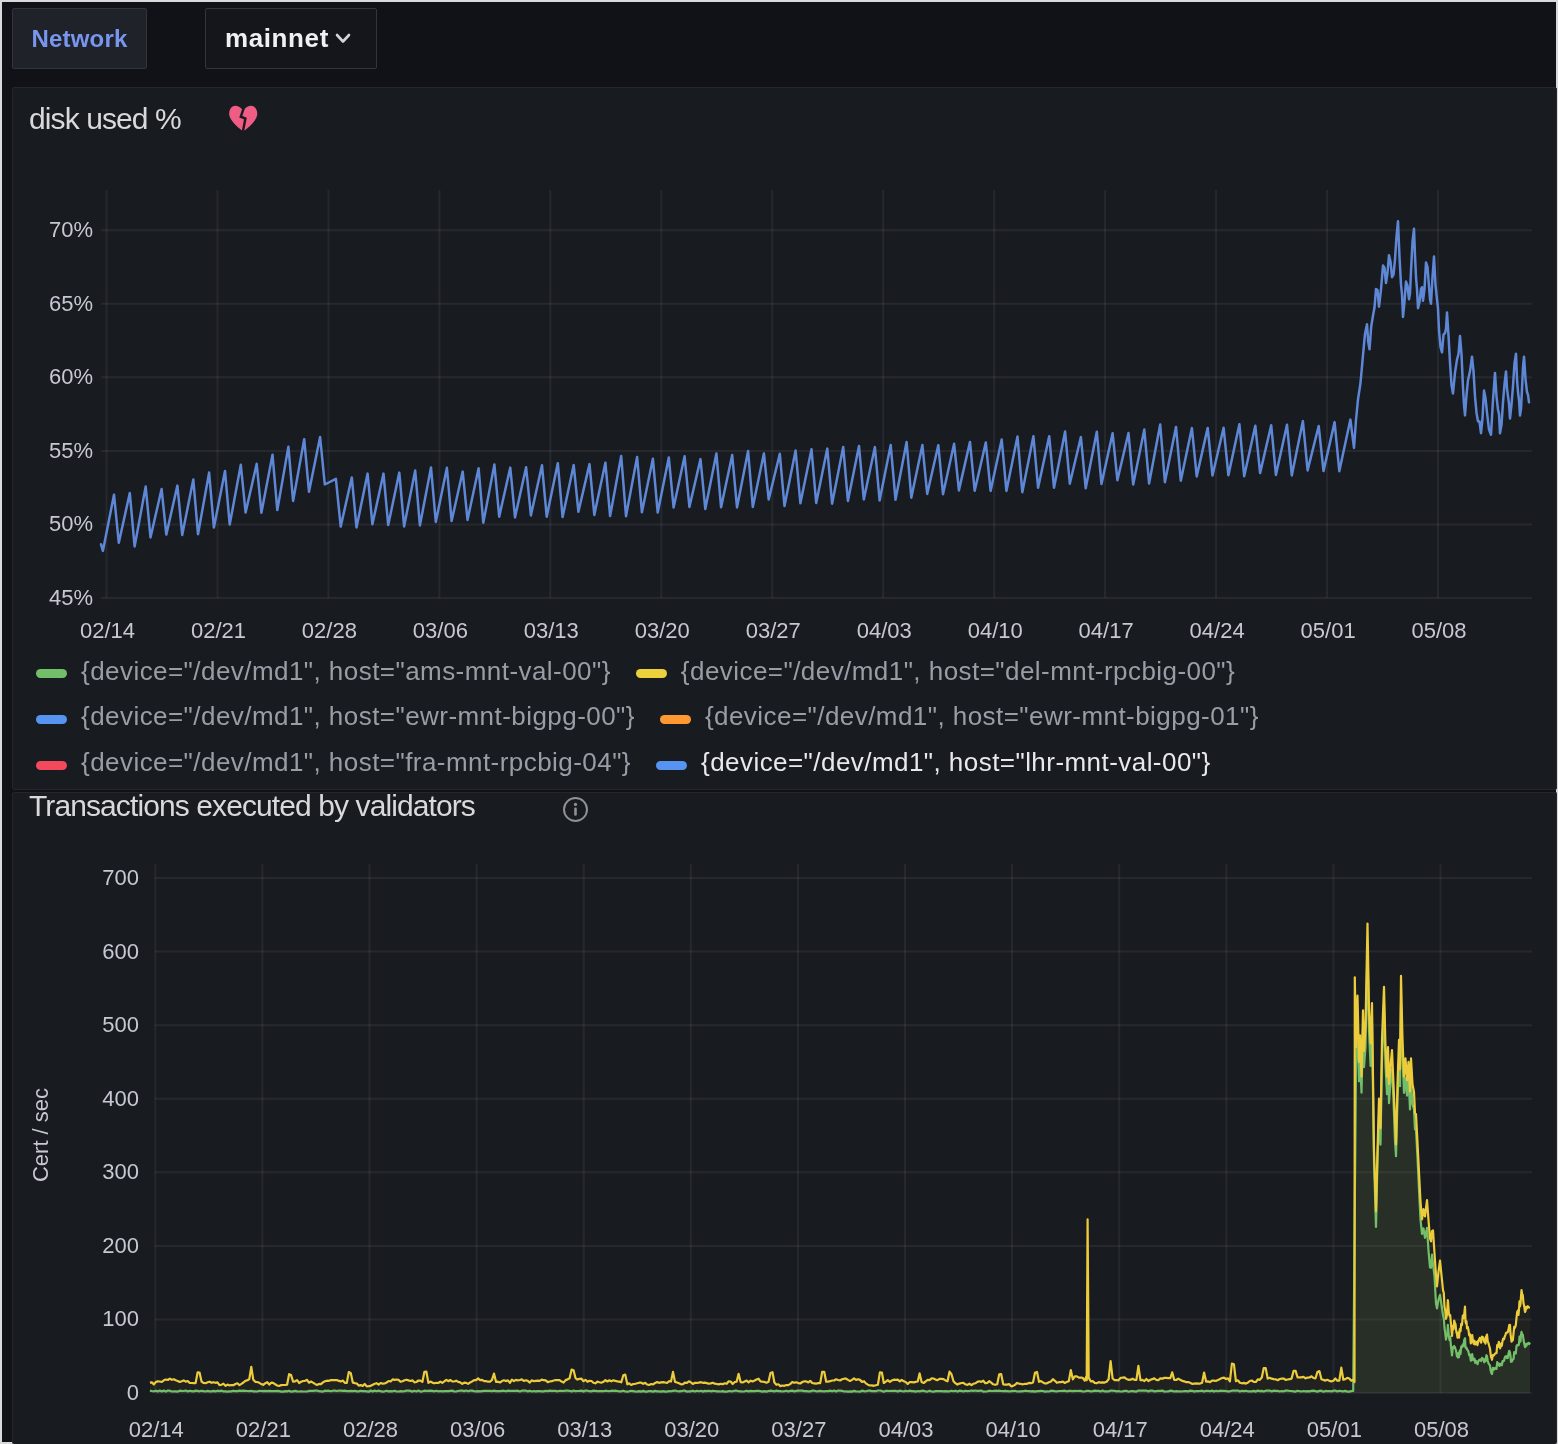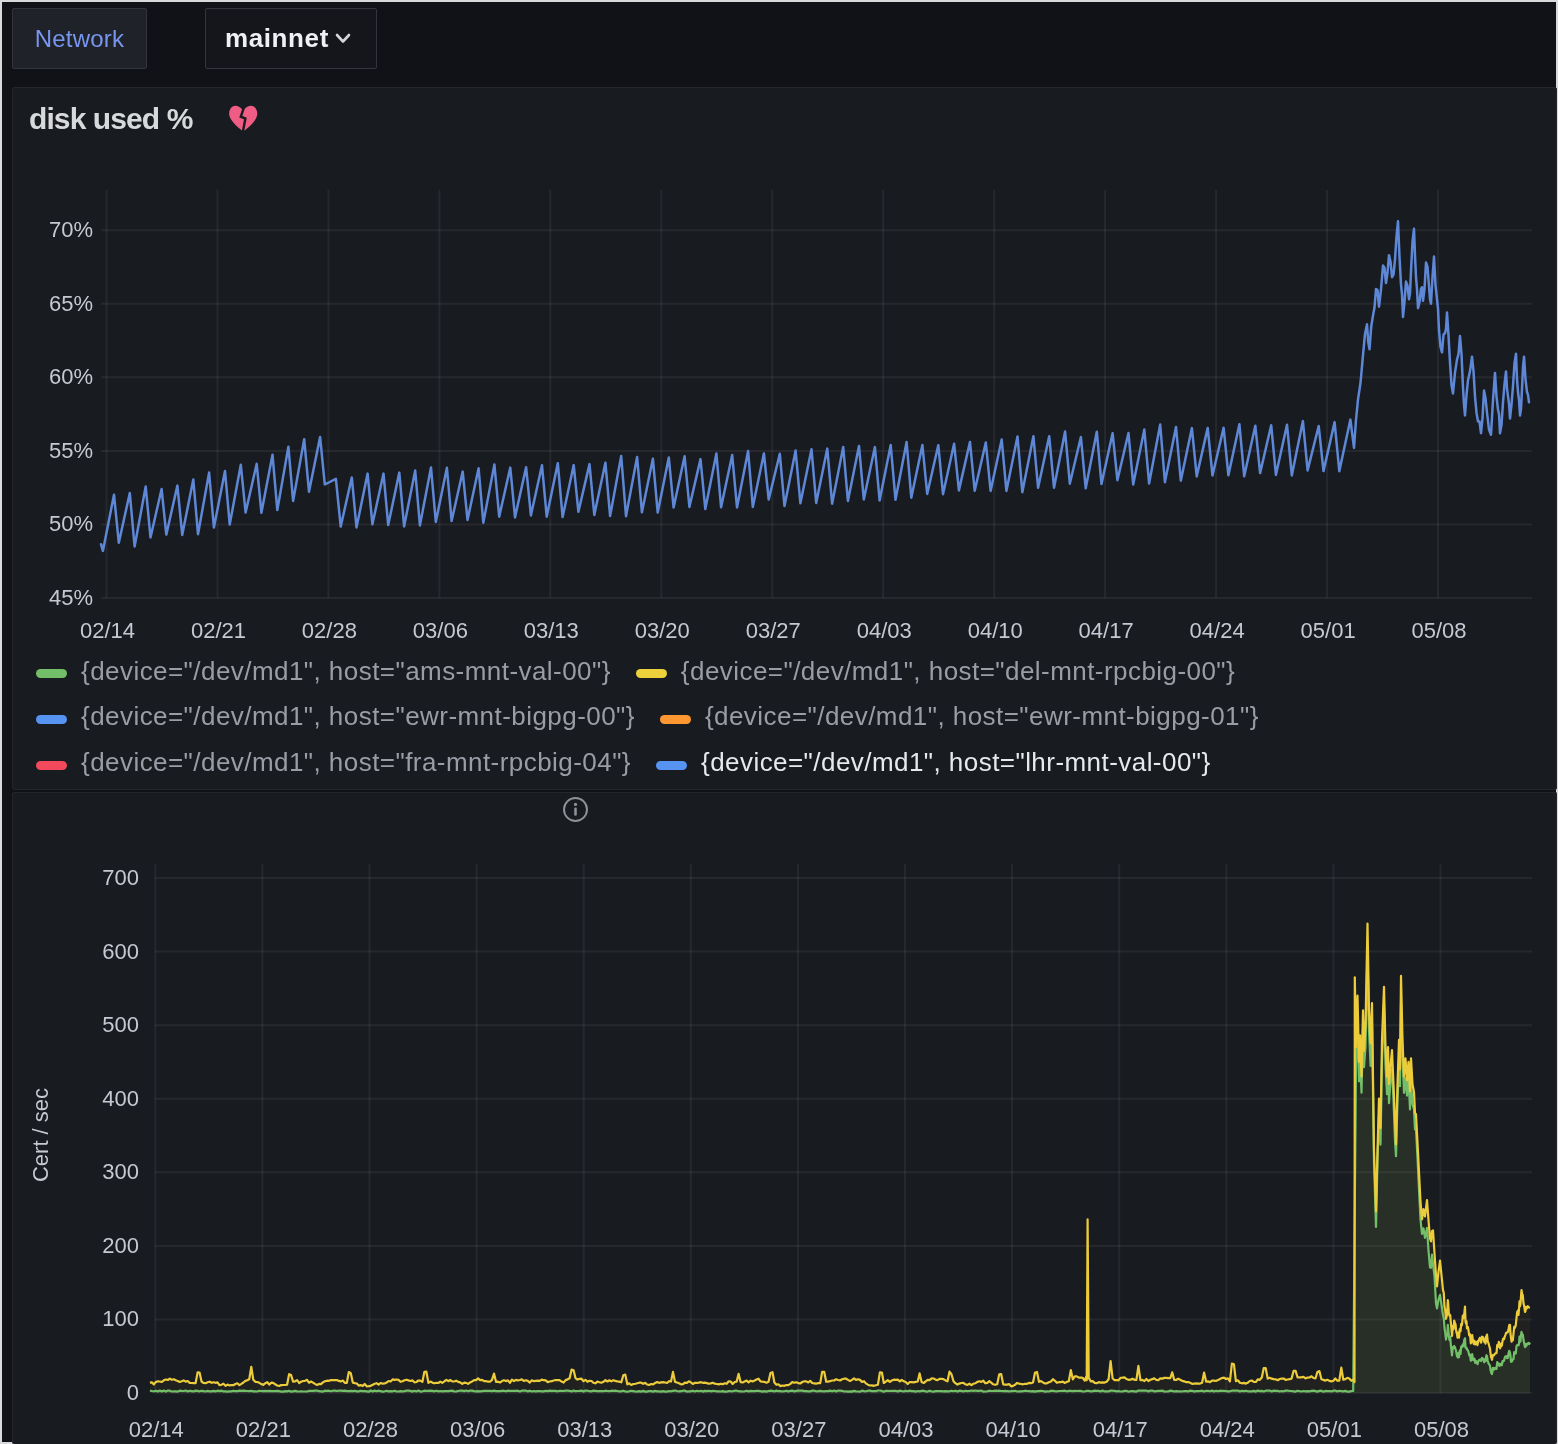--- a/index.html
+++ b/index.html
@@ -1,26 +1,26 @@
 <!DOCTYPE html>
 <html><head><meta charset="utf-8">
 <style>
 * { margin:0; padding:0; box-sizing:border-box; }
 html,body { width:1558px; height:1444px; background:#111217; overflow:hidden;
   font-family:"Liberation Sans", sans-serif; }
 #frame { position:relative; width:1558px; height:1444px; border:2px solid #d8d9da; background:#111217; }
 .vbox { position:absolute; top:6px; height:61px; border-radius:2px; display:flex; align-items:center; }
 #vlabel { left:10px; width:135px; background:#1f2229; border:1.5px solid #33353c; justify-content:center;
-  color:#7896ee; font-size:24px; font-weight:400; letter-spacing:0.2px; }
+  color:#7896ee; font-size:24px; font-weight:700; letter-spacing:0.2px; }
 #vvalue { left:155px; width:172px; background:#14161b; border:1.5px solid #33353c; padding-left:19px;
   color:#eff0f3; font-size:26px; font-weight:700; letter-spacing:0.6px;margin-left:48px; }
 .panel { position:absolute; left:10px; width:1545px; background:#181b20; border:1px solid #24262c; border-radius:2px; }
 #panel1 { top:85px; height:703px; }
 #panel2 { top:790px; height:652px; border-bottom:none; }
-.ptitle { position:absolute; color:#d8d9da; font-size:30px; font-weight:700; letter-spacing:-0.9px; }
+.ptitle { position:absolute; color:#d8d9da; font-size:30px; font-weight:400; letter-spacing:-0.9px; }
 .lrow { position:absolute; left:34px; height:26px; display:flex; align-items:flex-start; white-space:nowrap; }
 .li { display:flex; align-items:flex-start; margin-right:25px; }
 .dash { width:31px; height:9px; border-radius:5px; margin-right:14px; margin-top:11.5px; flex:none; }
 .lt { color:#9b9da6; font-size:26px; letter-spacing:0.45px; line-height:26px; }
 svg text { font-family:"Liberation Sans", sans-serif; }
 </style></head>
 <body>
 <div id="frame">
   <div class="vbox" id="vlabel">Network</div>
   <div class="vbox" id="vvalue">mainnet<svg width="22" height="14" viewBox="0 0 22 14" style="margin-left:3px">
@@ -118,20 +118,21 @@
 <polyline points="147.9,1388.6 149.9,1389.0 151.9,1389.3 153.9,1388.7 155.9,1389.4 157.8,1388.6 159.8,1389.5 161.8,1388.5 163.8,1389.6 165.8,1388.6 167.8,1388.7 169.8,1389.5 171.8,1389.4 173.8,1389.3 175.7,1389.6 177.7,1388.7 179.7,1388.9 181.7,1389.0 183.7,1388.5 185.7,1389.4 187.7,1388.8 189.7,1389.1 191.7,1389.4 193.6,1388.6 195.6,1388.9 197.6,1389.3 199.6,1388.8 201.6,1389.2 203.6,1389.5 205.6,1388.9 207.6,1389.3 209.6,1389.3 211.5,1388.9 213.5,1389.4 215.5,1388.7 217.5,1389.1 219.5,1388.7 221.5,1389.4 223.5,1389.4 225.5,1389.6 227.5,1389.4 229.4,1389.4 231.4,1388.8 233.4,1389.2 235.4,1389.1 237.4,1388.7 239.4,1388.9 241.4,1388.6 243.4,1388.8 245.4,1389.0 247.3,1389.1 249.3,1388.8 251.3,1389.4 253.3,1389.4 255.3,1389.5 257.3,1388.8 259.3,1389.0 261.3,1389.2 263.3,1388.9 265.3,1389.2 267.2,1388.8 269.2,1389.2 271.2,1389.0 273.2,1389.2 275.2,1388.9 277.2,1389.1 279.2,1389.6 281.2,1389.6 283.2,1389.1 285.1,1389.4 287.1,1388.8 289.1,1389.7 291.1,1389.3 293.1,1388.9 295.1,1389.4 297.1,1389.5 299.1,1389.4 301.1,1389.5 303.0,1389.5 305.0,1389.5 307.0,1388.9 309.0,1388.8 311.0,1388.9 313.0,1388.7 315.0,1388.5 317.0,1389.2 319.0,1389.3 320.9,1389.6 322.9,1388.7 324.9,1388.8 326.9,1388.7 328.9,1389.2 330.9,1388.7 332.9,1388.6 334.9,1389.0 336.9,1388.7 338.8,1388.7 340.8,1388.9 342.8,1388.6 344.8,1389.1 346.8,1389.1 348.8,1388.9 350.8,1389.1 352.8,1388.8 354.8,1389.4 356.7,1389.4 358.7,1388.8 360.7,1389.1 362.7,1389.1 364.7,1389.4 366.7,1389.7 368.7,1388.5 370.7,1389.5 372.7,1388.6 374.6,1389.2 376.6,1388.6 378.6,1389.2 380.6,1389.6 382.6,1389.3 384.6,1388.8 386.6,1389.4 388.6,1389.2 390.6,1389.3 392.5,1388.8 394.5,1389.4 396.5,1389.5 398.5,1389.1 400.5,1389.4 402.5,1389.1 404.5,1388.7 406.5,1388.6 408.5,1388.9 410.4,1389.6 412.4,1388.8 414.4,1389.5 416.4,1388.6 418.4,1389.6 420.4,1389.3 422.4,1388.7 424.4,1388.9 426.4,1388.8 428.3,1388.6 430.3,1388.9 432.3,1389.3 434.3,1388.7 436.3,1389.3 438.3,1389.0 440.3,1389.3 442.3,1389.1 444.3,1389.0 446.3,1389.2 448.2,1388.8 450.2,1388.6 452.2,1389.5 454.2,1389.4 456.2,1389.0 458.2,1388.6 460.2,1388.7 462.2,1389.1 464.2,1388.5 466.1,1389.2 468.1,1388.6 470.1,1388.7 472.1,1389.1 474.1,1389.3 476.1,1389.1 478.1,1389.3 480.1,1389.1 482.1,1388.9 484.0,1388.8 486.0,1388.8 488.0,1388.9 490.0,1389.1 492.0,1388.7 494.0,1389.1 496.0,1389.2 498.0,1389.1 500.0,1388.9 501.9,1388.7 503.9,1389.3 505.9,1388.6 507.9,1388.9 509.9,1388.8 511.9,1388.9 513.9,1388.9 515.9,1388.7 517.9,1389.5 519.8,1388.7 521.8,1388.7 523.8,1388.6 525.8,1389.4 527.8,1388.7 529.8,1389.5 531.8,1389.0 533.8,1389.4 535.8,1389.2 537.7,1389.0 539.7,1389.3 541.7,1389.4 543.7,1388.8 545.7,1389.1 547.7,1388.7 549.7,1388.9 551.7,1388.8 553.7,1388.9 555.6,1389.3 557.6,1388.8 559.6,1388.8 561.6,1389.0 563.6,1388.6 565.6,1388.7 567.6,1388.8 569.6,1389.5 571.6,1388.5 573.5,1389.2 575.5,1389.0 577.5,1388.9 579.5,1388.6 581.5,1389.6 583.5,1388.6 585.5,1388.7 587.5,1389.2 589.5,1389.3 591.4,1388.6 593.4,1388.9 595.4,1389.2 597.4,1389.2 599.4,1389.2 601.4,1389.2 603.4,1388.7 605.4,1389.0 607.4,1389.2 609.3,1388.7 611.3,1388.9 613.3,1388.7 615.3,1389.0 617.3,1389.4 619.3,1389.3 621.3,1388.7 623.3,1389.5 625.3,1389.7 627.2,1389.3 629.2,1388.8 631.2,1389.1 633.2,1389.5 635.2,1389.6 637.2,1389.1 639.2,1389.6 641.2,1388.9 643.2,1389.6 645.1,1389.6 647.1,1389.0 649.1,1389.1 651.1,1389.6 653.1,1388.9 655.1,1389.4 657.1,1389.3 659.1,1389.6 661.1,1389.2 663.1,1389.6 665.0,1389.6 667.0,1389.0 669.0,1389.3 671.0,1388.8 673.0,1388.5 675.0,1389.0 677.0,1389.4 679.0,1389.2 681.0,1388.7 682.9,1388.7 684.9,1389.6 686.9,1389.4 688.9,1389.3 690.9,1388.7 692.9,1389.5 694.9,1388.8 696.9,1389.3 698.9,1388.8 700.8,1389.6 702.8,1388.9 704.8,1389.1 706.8,1388.8 708.8,1389.3 710.8,1388.9 712.8,1389.0 714.8,1389.4 716.8,1389.3 718.7,1389.5 720.7,1389.1 722.7,1389.6 724.7,1389.7 726.7,1389.0 728.7,1389.2 730.7,1389.3 732.7,1388.7 734.7,1388.7 736.6,1389.2 738.6,1389.3 740.6,1389.5 742.6,1389.3 744.6,1388.7 746.6,1389.4 748.6,1388.9 750.6,1389.1 752.6,1389.1 754.5,1388.9 756.5,1388.9 758.5,1389.2 760.5,1389.6 762.5,1389.1 764.5,1389.6 766.5,1389.0 768.5,1388.7 770.5,1388.9 772.4,1389.5 774.4,1388.6 776.4,1389.1 778.4,1389.2 780.4,1389.5 782.4,1389.2 784.4,1388.7 786.4,1389.6 788.4,1388.8 790.3,1388.6 792.3,1389.5 794.3,1388.9 796.3,1388.6 798.3,1388.7 800.3,1388.7 802.3,1389.1 804.3,1389.2 806.3,1389.4 808.2,1389.4 810.2,1388.7 812.2,1388.7 814.2,1389.3 816.2,1389.2 818.2,1388.8 820.2,1389.2 822.2,1389.3 824.2,1389.0 826.1,1389.1 828.1,1388.6 830.1,1389.3 832.1,1388.5 834.1,1389.5 836.1,1388.6 838.1,1388.7 840.1,1388.8 842.1,1389.5 844.1,1389.4 846.0,1389.6 848.0,1389.4 850.0,1389.6 852.0,1388.9 854.0,1389.3 856.0,1389.5 858.0,1389.7 860.0,1388.7 862.0,1389.1 863.9,1389.3 865.9,1388.7 867.9,1388.6 869.9,1389.1 871.9,1389.2 873.9,1389.2 875.9,1388.5 877.9,1388.5 879.9,1388.9 881.8,1389.7 883.8,1388.8 885.8,1388.8 887.8,1389.0 889.8,1388.8 891.8,1388.9 893.8,1388.8 895.8,1389.6 897.8,1388.6 899.7,1389.0 901.7,1389.5 903.7,1388.7 905.7,1389.2 907.7,1388.6 909.7,1389.1 911.7,1389.1 913.7,1389.6 915.7,1389.0 917.6,1389.3 919.6,1388.9 921.6,1388.7 923.6,1389.4 925.6,1389.6 927.6,1388.7 929.6,1389.5 931.6,1389.6 933.6,1389.2 935.5,1389.0 937.5,1389.2 939.5,1389.1 941.5,1389.4 943.5,1389.1 945.5,1389.4 947.5,1389.3 949.5,1388.7 951.5,1389.2 953.4,1388.7 955.4,1389.6 957.4,1388.7 959.4,1388.9 961.4,1389.5 963.4,1388.7 965.4,1389.2 967.4,1389.0 969.4,1388.5 971.3,1388.8 973.3,1388.5 975.3,1388.9 977.3,1388.8 979.3,1388.5 981.3,1389.6 983.3,1389.5 985.3,1389.3 987.3,1388.7 989.2,1389.0 991.2,1389.0 993.2,1388.6 995.2,1388.8 997.2,1388.7 999.2,1389.0 1001.2,1389.2 1003.2,1388.9 1005.2,1389.1 1007.1,1389.3 1009.1,1389.2 1011.1,1389.0 1013.1,1388.8 1015.1,1389.5 1017.1,1389.3 1019.1,1389.4 1021.1,1389.2 1023.1,1388.7 1025.0,1389.0 1027.0,1389.1 1029.0,1389.3 1031.0,1389.1 1033.0,1389.6 1035.0,1389.1 1037.0,1389.2 1039.0,1388.8 1041.0,1389.0 1043.0,1389.6 1044.9,1389.3 1046.9,1389.5 1048.9,1388.7 1050.9,1388.8 1052.9,1389.1 1054.9,1389.3 1056.9,1389.0 1058.9,1389.0 1060.9,1388.8 1062.8,1388.7 1064.8,1389.3 1066.8,1388.9 1068.8,1388.8 1070.8,1389.1 1072.8,1388.8 1074.8,1389.0 1076.8,1388.9 1078.8,1388.9 1080.7,1389.5 1082.7,1389.5 1084.7,1388.8 1085.6,1388.8 1086.7,1388.8 1088.7,1389.4 1090.7,1389.1 1092.7,1388.6 1094.7,1388.8 1096.7,1388.9 1098.6,1389.4 1100.6,1388.5 1102.6,1389.4 1104.6,1389.3 1106.6,1389.4 1108.6,1388.5 1110.6,1388.7 1112.6,1388.8 1114.6,1389.4 1116.5,1389.0 1118.5,1389.5 1120.5,1389.4 1122.5,1388.9 1124.5,1388.8 1126.5,1389.7 1128.5,1389.2 1130.5,1389.1 1132.5,1389.3 1134.4,1389.6 1136.4,1388.6 1138.4,1388.6 1140.4,1388.5 1142.4,1388.6 1144.4,1388.6 1146.4,1389.5 1148.4,1388.5 1150.4,1388.6 1152.3,1389.4 1154.3,1389.1 1156.3,1388.8 1158.3,1388.8 1160.3,1388.6 1162.3,1389.6 1164.3,1389.5 1166.3,1389.4 1168.3,1388.6 1170.2,1388.9 1172.2,1389.5 1174.2,1389.1 1176.2,1389.3 1178.2,1389.3 1180.2,1389.5 1182.2,1389.0 1184.2,1389.1 1186.2,1389.4 1188.1,1388.6 1190.1,1388.8 1192.1,1389.6 1194.1,1389.0 1196.1,1389.1 1198.1,1389.0 1200.1,1388.7 1202.1,1389.6 1204.1,1388.8 1206.0,1388.8 1208.0,1389.3 1210.0,1388.6 1212.0,1389.6 1214.0,1388.8 1216.0,1389.2 1218.0,1388.7 1220.0,1388.9 1222.0,1388.9 1223.9,1389.0 1225.9,1389.4 1227.9,1389.3 1229.9,1388.7 1231.9,1388.6 1233.9,1388.7 1235.9,1388.6 1237.9,1389.6 1239.9,1388.8 1241.9,1389.2 1243.8,1388.7 1245.8,1389.3 1247.8,1389.3 1249.8,1389.3 1251.8,1388.9 1253.8,1389.6 1255.8,1388.6 1257.8,1389.1 1259.8,1388.9 1261.7,1389.5 1263.7,1388.7 1265.7,1388.7 1267.7,1388.5 1269.7,1389.4 1271.7,1388.6 1273.7,1388.8 1275.7,1388.9 1277.7,1389.5 1279.6,1389.0 1281.6,1389.3 1283.6,1388.6 1285.6,1388.5 1287.6,1389.0 1289.6,1389.0 1291.6,1389.3 1293.6,1389.6 1295.6,1388.7 1297.5,1389.2 1299.5,1389.5 1301.5,1389.0 1303.5,1389.3 1305.5,1389.1 1307.5,1389.4 1309.5,1388.9 1311.5,1388.7 1313.5,1389.1 1315.4,1389.6 1317.4,1388.9 1319.4,1388.7 1321.4,1389.7 1323.4,1388.9 1325.4,1389.1 1327.4,1389.0 1329.4,1389.4 1331.4,1388.7 1333.3,1388.6 1335.3,1389.5 1337.3,1388.7 1339.3,1389.2 1341.3,1389.4 1343.3,1388.9 1345.3,1389.6 1347.3,1389.6 1349.3,1389.1 1351.2,1389.0 1354.0,1065.1 1355.5,1013.6 1357.0,1079.3 1358.0,1055.7 1359.5,1090.7 1361.0,1026.5 1362.0,1065.2 1363.5,1044.7 1365.5,947.3 1367.0,1028.4 1368.6,1063.9 1370.0,1021.1 1371.0,1090.5 1372.0,1159.6 1374.0,1225.0 1375.5,1157.5 1377.0,1113.9 1378.5,1142.6 1380.0,1057.7 1382.0,1003.1 1383.5,1062.7 1385.0,1092.2 1386.0,1061.7 1387.0,1101.1 1388.5,1078.1 1390.0,1067.1 1391.5,1098.2 1393.0,1138.9 1394.0,1154.2 1395.5,1098.0 1397.0,1059.2 1398.0,1084.2 1399.0,1001.6 1400.5,1052.7 1402.0,1090.8 1403.5,1076.2 1405.0,1093.6 1406.5,1073.9 1408.0,1107.4 1409.0,1080.2 1410.5,1102.1 1412.0,1107.2 1413.0,1127.4 1414.0,1127.5 1415.5,1155.7 1417.0,1187.4 1418.5,1217.6 1420.0,1231.9 1421.5,1226.4 1423.0,1235.9 1425.0,1225.9 1426.5,1248.6 1428.0,1265.4 1429.0,1265.8 1430.0,1252.6 1431.0,1261.9 1432.5,1274.0 1434.0,1301.6 1435.0,1306.3 1436.5,1297.6 1438.0,1292.9 1439.5,1303.0 1441.0,1313.2 1441.8,1316.4 1442.5,1326.0 1443.2,1330.7 1444.0,1337.6 1444.8,1333.6 1445.5,1330.4 1445.8,1322.8 1446.0,1324.6 1446.8,1333.2 1447.5,1338.1 1448.2,1334.5 1449.0,1344.9 1449.5,1348.6 1450.0,1353.4 1450.8,1345.2 1451.5,1346.1 1452.2,1344.0 1453.0,1345.5 1453.5,1347.0 1454.0,1348.5 1454.5,1351.4 1455.0,1354.3 1455.5,1354.2 1456.0,1355.5 1456.5,1350.8 1457.0,1355.2 1457.8,1348.3 1458.5,1352.0 1459.2,1344.7 1460.0,1345.2 1460.8,1342.4 1461.5,1344.1 1462.2,1338.2 1463.0,1336.3 1463.5,1345.3 1464.0,1346.1 1464.5,1345.6 1465.0,1347.6 1465.8,1348.2 1466.5,1349.9 1467.2,1353.4 1468.0,1352.6 1468.8,1358.7 1469.5,1358.4 1470.2,1352.2 1471.0,1357.5 1471.8,1358.2 1472.5,1356.7 1473.2,1360.9 1474.0,1358.9 1474.8,1360.2 1475.5,1362.2 1476.2,1359.6 1477.0,1358.2 1477.8,1357.5 1478.5,1357.5 1479.2,1359.1 1480.0,1355.8 1480.8,1357.3 1481.5,1356.9 1482.2,1360.2 1483.0,1358.4 1483.5,1359.2 1484.0,1355.0 1484.5,1353.2 1485.0,1354.2 1485.8,1359.0 1486.5,1361.4 1487.2,1362.4 1488.0,1363.6 1488.5,1368.0 1489.0,1369.4 1489.5,1371.4 1490.0,1372.0 1490.8,1366.1 1491.5,1365.8 1492.2,1367.5 1493.0,1366.7 1493.8,1365.6 1494.5,1366.9 1495.2,1360.1 1496.0,1362.7 1496.8,1361.4 1497.5,1364.0 1498.2,1362.5 1499.0,1361.7 1499.8,1363.2 1500.5,1359.2 1501.2,1359.4 1502.0,1358.6 1502.8,1355.6 1503.5,1354.4 1504.2,1354.2 1505.0,1356.2 1505.8,1356.0 1506.5,1351.5 1507.2,1348.8 1508.0,1350.6 1508.5,1354.2 1509.0,1359.8 1509.5,1359.2 1510.0,1359.4 1510.8,1357.4 1511.5,1357.2 1512.2,1350.1 1513.0,1351.0 1513.8,1351.5 1514.5,1344.1 1515.2,1343.1 1516.0,1342.7 1516.5,1343.3 1517.0,1341.8 1517.5,1334.6 1518.0,1338.5 1518.5,1339.6 1519.0,1332.7 1519.5,1329.9 1520.0,1333.0 1520.8,1332.7 1521.5,1337.8 1522.2,1341.5 1523.0,1345.1 1523.5,1344.3 1524.0,1341.9 1524.5,1343.6 1525.0,1342.2 1525.8,1341.4 1526.5,1340.9 1527.2,1342.1 1528.0,1340.5" fill="none" stroke="#73BF69" stroke-width="2.2" stroke-linejoin="round"></polyline>
 <polyline points="147.9,1380.7 149.9,1380.4 151.9,1382.4 153.9,1379.8 155.9,1379.4 157.8,1379.5 159.8,1380.0 161.8,1378.3 163.8,1377.5 165.8,1378.0 167.8,1376.6 169.8,1377.8 171.8,1377.3 173.8,1378.3 175.7,1379.0 177.7,1380.0 179.7,1379.3 181.7,1378.4 183.7,1379.6 185.7,1379.0 187.7,1380.9 189.7,1381.0 191.7,1381.1 193.6,1381.1 195.6,1370.4 197.6,1370.7 199.6,1379.7 201.6,1381.0 203.6,1381.2 205.6,1380.3 207.6,1379.7 209.6,1380.8 211.5,1380.2 213.5,1380.8 215.5,1380.4 217.5,1383.2 219.5,1382.7 221.5,1381.6 223.5,1383.9 225.5,1382.6 227.5,1383.4 229.4,1383.0 231.4,1383.2 233.4,1382.0 235.4,1381.3 237.4,1383.2 239.4,1381.9 241.4,1380.5 243.4,1378.9 245.4,1378.3 247.3,1377.0 249.3,1364.8 251.3,1377.8 253.3,1379.8 255.3,1380.0 257.3,1380.8 259.3,1382.1 261.3,1382.8 263.3,1381.2 265.3,1380.1 267.2,1382.6 269.2,1380.7 271.2,1380.8 273.2,1382.3 275.2,1383.5 277.2,1384.0 279.2,1383.1 281.2,1383.0 283.2,1383.0 285.1,1382.7 287.1,1372.2 289.1,1373.1 291.1,1379.6 293.1,1379.3 295.1,1378.1 297.1,1381.0 299.1,1379.8 301.1,1379.0 303.0,1378.9 305.0,1377.8 307.0,1380.7 309.0,1379.5 311.0,1380.6 313.0,1381.9 315.0,1383.0 317.0,1381.9 319.0,1382.1 320.9,1380.4 322.9,1379.2 324.9,1378.7 326.9,1378.8 328.9,1378.1 330.9,1378.2 332.9,1378.2 334.9,1378.0 336.9,1378.9 338.8,1379.4 340.8,1378.6 342.8,1380.8 344.8,1380.9 346.8,1370.0 348.8,1371.2 350.8,1380.6 352.8,1381.1 354.8,1381.5 356.7,1383.6 358.7,1383.1 360.7,1383.9 362.7,1382.0 364.7,1384.3 366.7,1384.2 368.7,1383.8 370.7,1382.7 372.7,1381.7 374.6,1381.2 376.6,1382.6 378.6,1381.0 380.6,1381.6 382.6,1381.5 384.6,1380.6 386.6,1379.0 388.6,1379.5 390.6,1377.4 392.5,1377.9 394.5,1377.5 396.5,1377.9 398.5,1379.8 400.5,1379.3 402.5,1378.2 404.5,1377.7 406.5,1378.4 408.5,1379.0 410.4,1378.4 412.4,1380.3 414.4,1380.0 416.4,1378.5 418.4,1378.6 420.4,1379.9 422.4,1369.8 424.4,1369.7 426.4,1380.9 428.3,1379.6 430.3,1380.6 432.3,1381.3 434.3,1380.8 436.3,1381.0 438.3,1379.6 440.3,1380.8 442.3,1379.4 444.3,1377.8 446.3,1379.2 448.2,1378.0 450.2,1379.3 452.2,1379.5 454.2,1378.7 456.2,1379.9 458.2,1380.4 460.2,1381.9 462.2,1380.7 464.2,1380.9 466.1,1381.9 468.1,1380.4 470.1,1379.4 472.1,1378.2 474.1,1378.1 476.1,1376.4 478.1,1378.1 480.1,1377.9 482.1,1379.2 484.0,1379.0 486.0,1379.7 488.0,1379.7 490.0,1377.9 492.0,1371.6 494.0,1379.8 496.0,1379.7 498.0,1380.5 500.0,1379.1 501.9,1378.3 503.9,1379.1 505.9,1378.4 507.9,1380.8 509.9,1377.7 511.9,1379.2 513.9,1377.9 515.9,1378.3 517.9,1378.0 519.8,1377.4 521.8,1379.0 523.8,1378.3 525.8,1378.9 527.8,1380.6 529.8,1378.3 531.8,1379.2 533.8,1378.9 535.8,1378.6 537.7,1378.9 539.7,1377.6 541.7,1378.2 543.7,1378.4 545.7,1380.1 547.7,1379.5 549.7,1379.2 551.7,1378.5 553.7,1378.0 555.6,1378.1 557.6,1378.2 559.6,1379.6 561.6,1380.6 563.6,1378.1 565.6,1377.4 567.6,1376.2 569.6,1367.6 571.6,1368.3 573.5,1376.1 575.5,1377.6 577.5,1376.8 579.5,1376.7 581.5,1379.2 583.5,1377.8 585.5,1379.8 587.5,1378.8 589.5,1379.0 591.4,1380.7 593.4,1381.3 595.4,1379.6 597.4,1380.2 599.4,1380.7 601.4,1379.8 603.4,1378.1 605.4,1379.5 607.4,1378.3 609.3,1379.4 611.3,1378.3 613.3,1378.9 615.3,1379.4 617.3,1379.6 619.3,1380.3 621.3,1373.3 623.3,1372.6 625.3,1382.3 627.2,1381.3 629.2,1383.0 631.2,1382.0 633.2,1381.8 635.2,1381.3 637.2,1380.7 639.2,1380.7 641.2,1381.8 643.2,1380.8 645.1,1382.5 647.1,1382.9 649.1,1382.0 651.1,1382.3 653.1,1381.0 655.1,1380.1 657.1,1380.8 659.1,1380.4 661.1,1380.1 663.1,1380.5 665.0,1381.0 667.0,1379.2 669.0,1379.5 671.0,1369.9 673.0,1379.9 675.0,1380.5 677.0,1381.2 679.0,1382.3 681.0,1382.2 682.9,1380.6 684.9,1380.9 686.9,1379.3 688.9,1380.4 690.9,1382.0 692.9,1380.8 694.9,1380.8 696.9,1380.6 698.9,1380.2 700.8,1380.8 702.8,1380.7 704.8,1381.1 706.8,1381.7 708.8,1381.4 710.8,1380.8 712.8,1381.7 714.8,1382.0 716.8,1382.4 718.7,1381.8 720.7,1382.2 722.7,1381.3 724.7,1381.8 726.7,1379.3 728.7,1379.5 730.7,1382.0 732.7,1380.0 734.7,1379.6 736.6,1371.8 738.6,1380.1 740.6,1380.5 742.6,1379.5 744.6,1378.6 746.6,1380.3 748.6,1378.7 750.6,1379.4 752.6,1378.5 754.5,1377.5 756.5,1376.7 758.5,1379.3 760.5,1379.7 762.5,1379.9 764.5,1380.7 766.5,1379.8 768.5,1371.0 770.5,1370.2 772.4,1380.6 774.4,1382.8 776.4,1382.3 778.4,1384.1 780.4,1383.5 782.4,1383.8 784.4,1383.0 786.4,1383.2 788.4,1381.9 790.3,1380.0 792.3,1380.8 794.3,1380.3 796.3,1381.1 798.3,1381.5 800.3,1380.0 802.3,1379.3 804.3,1379.4 806.3,1380.5 808.2,1378.8 810.2,1381.0 812.2,1381.3 814.2,1381.7 816.2,1381.0 818.2,1381.1 820.2,1369.8 822.2,1369.8 824.2,1379.7 826.1,1379.6 828.1,1379.2 830.1,1378.5 832.1,1378.5 834.1,1377.3 836.1,1378.0 838.1,1378.5 840.1,1377.3 842.1,1376.7 844.1,1376.7 846.0,1377.9 848.0,1379.0 850.0,1377.9 852.0,1376.4 854.0,1377.9 856.0,1377.2 858.0,1377.9 860.0,1379.9 862.0,1379.2 863.9,1381.4 865.9,1382.7 867.9,1383.5 869.9,1383.4 871.9,1383.8 873.9,1383.2 875.9,1382.7 877.9,1370.4 879.9,1370.5 881.8,1381.0 883.8,1379.7 885.8,1378.2 887.8,1379.8 889.8,1378.5 891.8,1377.7 893.8,1377.9 895.8,1377.7 897.8,1379.3 899.7,1377.8 901.7,1379.3 903.7,1380.0 905.7,1382.0 907.7,1380.0 909.7,1380.2 911.7,1380.4 913.7,1379.9 915.7,1379.5 917.6,1371.4 919.6,1380.1 921.6,1381.0 923.6,1379.5 925.6,1377.8 927.6,1378.1 929.6,1376.4 931.6,1376.5 933.6,1377.6 935.5,1378.2 937.5,1376.9 939.5,1376.8 941.5,1377.1 943.5,1378.4 945.5,1379.3 947.5,1369.7 949.5,1372.2 951.5,1379.2 953.4,1381.2 955.4,1382.6 957.4,1381.6 959.4,1381.0 961.4,1380.8 963.4,1382.3 965.4,1382.9 967.4,1381.7 969.4,1383.2 971.3,1381.8 973.3,1381.3 975.3,1379.9 977.3,1379.3 979.3,1379.9 981.3,1378.7 983.3,1381.2 985.3,1380.8 987.3,1379.2 989.2,1380.6 991.2,1382.3 993.2,1382.8 995.2,1382.3 997.2,1372.4 999.2,1372.2 1001.2,1382.4 1003.2,1382.6 1005.2,1382.6 1007.1,1382.1 1009.1,1384.3 1011.1,1383.9 1013.1,1382.8 1015.1,1380.9 1017.1,1381.7 1019.1,1382.0 1021.1,1382.3 1023.1,1381.8 1025.0,1381.8 1027.0,1380.9 1029.0,1381.2 1031.0,1380.5 1033.0,1370.8 1035.0,1369.9 1037.0,1379.8 1039.0,1379.1 1041.0,1380.4 1043.0,1381.4 1044.9,1381.3 1046.9,1380.2 1048.9,1379.4 1050.9,1377.2 1052.9,1378.8 1054.9,1380.8 1056.9,1380.2 1058.9,1380.1 1060.9,1379.7 1062.8,1381.0 1064.8,1379.9 1066.8,1379.3 1068.8,1368.1 1070.8,1377.3 1072.8,1374.4 1074.8,1374.4 1076.8,1375.6 1078.8,1375.5 1080.7,1375.8 1082.7,1378.6 1084.1,1374.8 1084.7,1378.2 1085.6,1217.4 1086.7,1376.4 1087.1,1376.3 1088.7,1379.3 1090.7,1379.2 1092.7,1380.9 1094.7,1381.2 1096.7,1380.1 1098.6,1380.6 1100.6,1380.3 1102.6,1380.6 1104.6,1379.7 1106.6,1377.3 1108.6,1359.0 1110.6,1376.5 1112.6,1378.1 1114.6,1378.0 1116.5,1378.3 1118.5,1375.9 1120.5,1375.7 1122.5,1375.3 1124.5,1377.0 1126.5,1377.8 1128.5,1377.7 1130.5,1376.7 1132.5,1377.8 1134.4,1377.8 1136.4,1363.9 1138.4,1378.1 1140.4,1377.9 1142.4,1379.1 1144.4,1376.9 1146.4,1379.0 1148.4,1377.8 1150.4,1377.1 1152.3,1376.4 1154.3,1377.8 1156.3,1378.2 1158.3,1376.3 1160.3,1376.6 1162.3,1375.9 1164.3,1375.9 1166.3,1376.2 1168.3,1376.2 1170.2,1370.4 1172.2,1377.8 1174.2,1378.0 1176.2,1376.6 1178.2,1377.7 1180.2,1378.9 1182.2,1379.3 1184.2,1380.2 1186.2,1380.0 1188.1,1380.7 1190.1,1381.9 1192.1,1381.6 1194.1,1381.4 1196.1,1381.6 1198.1,1381.6 1200.1,1380.7 1202.1,1370.5 1204.1,1379.6 1206.0,1379.3 1208.0,1380.2 1210.0,1378.6 1212.0,1378.7 1214.0,1379.0 1216.0,1377.9 1218.0,1377.0 1220.0,1376.0 1222.0,1375.6 1223.9,1377.0 1225.9,1376.3 1227.9,1379.3 1229.9,1361.5 1231.9,1362.2 1233.9,1379.2 1235.9,1378.3 1237.9,1380.7 1239.9,1381.3 1241.9,1380.9 1243.8,1381.6 1245.8,1380.7 1247.8,1379.0 1249.8,1378.5 1251.8,1379.8 1253.8,1380.0 1255.8,1377.4 1257.8,1377.8 1259.8,1375.5 1261.7,1366.2 1263.7,1366.1 1265.7,1376.6 1267.7,1375.8 1269.7,1376.7 1271.7,1377.1 1273.7,1377.3 1275.7,1378.2 1277.7,1377.0 1279.6,1376.7 1281.6,1376.5 1283.6,1377.9 1285.6,1377.5 1287.6,1377.2 1289.6,1376.6 1291.6,1368.8 1293.6,1368.9 1295.6,1375.5 1297.5,1375.4 1299.5,1375.4 1301.5,1374.8 1303.5,1376.3 1305.5,1375.6 1307.5,1375.5 1309.5,1374.3 1311.5,1376.0 1313.5,1376.3 1315.4,1370.0 1317.4,1369.1 1319.4,1377.3 1321.4,1377.9 1323.4,1378.6 1325.4,1377.8 1327.4,1378.9 1329.4,1379.4 1331.4,1378.7 1333.3,1376.5 1335.3,1378.7 1337.3,1378.6 1339.3,1365.6 1341.3,1377.7 1343.3,1377.1 1345.3,1375.9 1347.3,1376.5 1349.3,1378.7 1351.2,1377.8 1352.5,1380.0 1352.8,975.3 1354.0,1045.2 1355.5,993.7 1357.0,1059.9 1358.0,1033.4 1359.5,1074.6 1361.0,1008.4 1362.0,1048.9 1363.5,1023.2 1365.5,921.6 1367.0,1008.4 1368.6,1041.5 1370.0,1001.1 1371.0,1074.6 1372.0,1148.2 1374.0,1209.3 1375.5,1148.2 1377.0,1096.7 1378.5,1126.1 1380.0,1037.9 1382.0,984.9 1383.5,1045.2 1385.0,1074.6 1386.0,1045.2 1387.0,1082.0 1388.5,1063.6 1390.0,1048.2 1391.5,1082.0 1393.0,1118.8 1394.0,1142.3 1395.5,1082.0 1397.0,1037.9 1398.0,1067.3 1399.0,973.9 1400.5,1037.9 1402.0,1074.6 1403.5,1056.3 1405.0,1078.3 1406.5,1059.9 1408.0,1089.4 1409.0,1056.3 1410.5,1082.0 1412.0,1090.1 1413.0,1111.4 1414.0,1112.2 1415.5,1140.9 1417.0,1170.3 1418.5,1199.7 1420.0,1217.4 1421.5,1207.1 1423.0,1214.4 1425.0,1198.2 1426.5,1218.1 1428.0,1236.5 1429.0,1239.4 1430.0,1229.1 1431.0,1228.4 1432.5,1251.2 1434.0,1273.3 1435.0,1284.3 1436.5,1269.6 1438.0,1258.6 1439.5,1273.3 1441.0,1288.0 1441.8,1291.1 1442.5,1304.8 1443.2,1308.3 1444.0,1316.8 1444.8,1313.8 1445.5,1304.5 1445.8,1298.2 1446.0,1299.2 1446.8,1310.6 1447.5,1313.7 1448.2,1313.2 1449.0,1322.7 1449.5,1327.4 1450.0,1333.8 1450.8,1323.8 1451.5,1327.2 1452.2,1318.6 1453.0,1321.4 1453.5,1322.2 1454.0,1327.4 1454.5,1330.4 1455.0,1332.1 1455.5,1335.7 1456.0,1335.0 1456.5,1330.4 1457.0,1335.7 1457.8,1327.1 1458.5,1329.3 1459.2,1321.8 1460.0,1323.0 1460.8,1313.5 1461.5,1316.3 1462.2,1312.3 1463.0,1304.7 1463.5,1319.4 1464.0,1321.4 1464.5,1319.3 1465.0,1326.3 1465.8,1324.9 1466.5,1328.3 1467.2,1333.4 1468.0,1332.2 1468.8,1341.4 1469.5,1339.2 1470.2,1333.0 1471.0,1339.5 1471.8,1341.9 1472.5,1338.7 1473.2,1342.5 1474.0,1341.5 1474.8,1339.8 1475.5,1343.1 1476.2,1338.8 1477.0,1338.0 1477.8,1335.9 1478.5,1339.4 1479.2,1340.6 1480.0,1334.7 1480.8,1335.0 1481.5,1336.1 1482.2,1339.8 1483.0,1340.1 1483.5,1341.6 1484.0,1334.6 1484.5,1334.2 1485.0,1332.6 1485.8,1339.8 1486.5,1341.1 1487.2,1343.8 1488.0,1346.6 1488.5,1350.9 1489.0,1355.2 1489.5,1355.9 1490.0,1357.8 1490.8,1353.1 1491.5,1353.6 1492.2,1353.0 1493.0,1351.6 1493.8,1351.1 1494.5,1351.2 1495.2,1343.2 1496.0,1344.8 1496.8,1339.8 1497.5,1343.5 1498.2,1346.3 1499.0,1341.6 1499.8,1343.8 1500.5,1339.1 1501.2,1336.6 1502.0,1337.3 1502.8,1334.4 1503.5,1332.6 1504.2,1330.5 1505.0,1330.6 1505.8,1330.3 1506.5,1327.6 1507.2,1323.3 1508.0,1322.8 1508.5,1332.0 1509.0,1335.6 1509.5,1339.6 1510.0,1338.7 1510.8,1338.5 1511.5,1331.5 1512.2,1324.9 1513.0,1325.7 1513.8,1323.1 1514.5,1315.8 1515.2,1309.9 1516.0,1308.4 1516.5,1312.9 1517.0,1307.3 1517.5,1299.3 1518.0,1304.3 1518.5,1302.0 1519.0,1294.4 1519.5,1288.0 1520.0,1291.3 1520.8,1293.4 1521.5,1301.3 1522.2,1304.0 1523.0,1309.9 1523.5,1309.0 1524.0,1304.8 1524.5,1306.6 1525.0,1306.2 1525.8,1304.2 1526.5,1305.2 1527.2,1305.5 1528.0,1305.5" fill="none" stroke="#ECCC3B" stroke-width="2.2" stroke-linejoin="round"></polyline>
 </svg>
   <div class="ptitle" style="left:27px;top:100px">disk used %</div>
   <svg style="position:absolute;left:225px;top:98px" width="32" height="36" viewBox="0 0 32 36">
 <g transform="scale(1,1.1)">
         <path d="M15 8.5 C 12.5 5.5, 8.5 4.2, 5.6 6.0 C 2.2 8.1, 1.2 12.4, 3.0 16.0 C 5.2 20.4, 10.6 24.8, 14.3 27.3 L 16.2 28.5 L 18.1 27.3 C 21.8 24.8, 27.2 20.4, 29.4 16.0 C 31.2 12.4, 30.2 8.1, 26.8 6.0 C 23.9 4.2, 19.9 5.5, 17.4 8.5 Z" fill="#EF5D85"></path>
 <path d="M18.6 2.2 L 13.8 15.2 L 18.4 16.9 L 15.3 31.5" stroke="#181b20" stroke-width="2.4" fill="none"></path>
       </g>
 </svg>
+  <div class="ptitle" style="left:27px;top:787px">Transactions executed by validators</div>
   <svg style="position:absolute;left:560px;top:794px" width="27" height="27" viewBox="0 0 27 27">
 <circle cx="13.5" cy="13.5" r="11.5" fill="none" stroke="#8e9096" stroke-width="2"></circle>
 <circle cx="13.5" cy="8.4" r="1.6" fill="#8e9096"></circle>
 <rect x="12.2" y="11.6" width="2.6" height="8.2" rx="1.2" fill="#8e9096"></rect>
 </svg>
   <div class="lrow" style="top:655.5px">
       <span class="li">
         <span class="dash" style="background:#73BF69"></span>
         <span class="lt">{device="/dev/md1", host="ams-mnt-val-00"}</span>
       </span>

